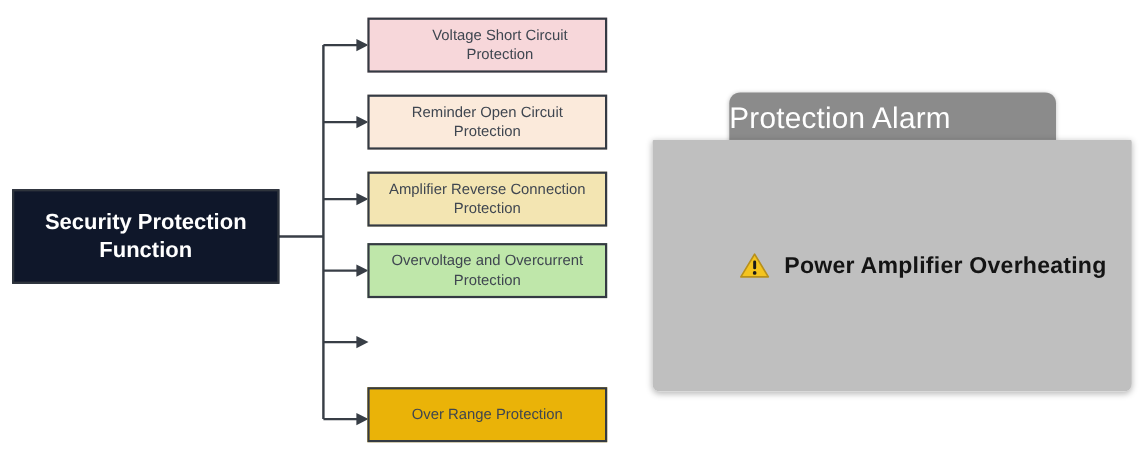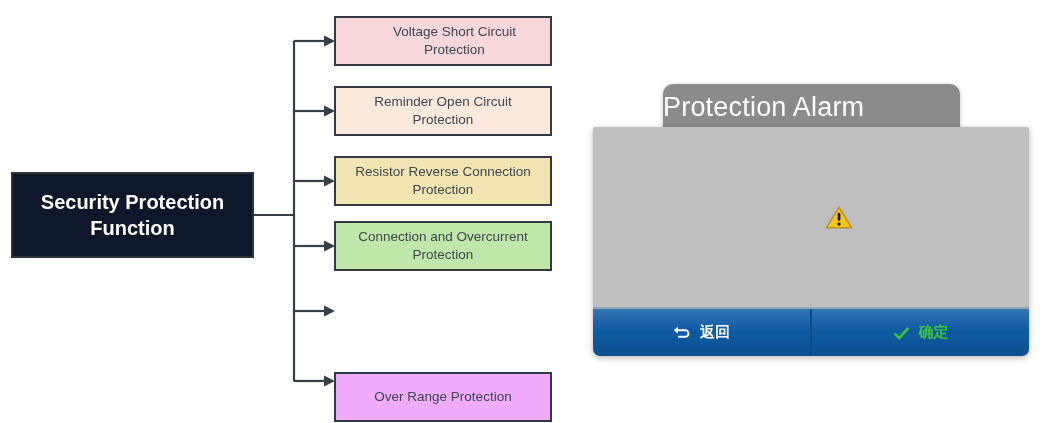--- a/index.html
+++ b/index.html
@@ -66,55 +66,40 @@
     <span style="color: rgb(255, 255, 255);">Security Protection Function</span>
   </div>
 
   <div class="fbox" style="top: 16px; background-color: rgb(247, 215, 218); padding-left: 23px;">
     <span>Voltage Short Circuit Protection</span>
   </div>
   <div class="fbox" style="top: 86px; background-color: rgb(251, 234, 219);">
     <span>Reminder Open Circuit Protection</span>
   </div>
   <div class="fbox" style="top: 156px; background-color: rgb(243, 229, 178);">
-    <span>Resistor Reverse Connection Protection</span>
+    <span>Amplifier Reverse Connection Protection</span>
   </div>
   <div class="fbox" style="top: 221px; background-color: rgb(191, 231, 170);">
-    <span>Connection and Overcurrent Protection</span>
+    <span>Overvoltage and Overcurrent Protection</span>
   </div>
-  <div class="fbox" style="top: 372px; background-color: #f0abfc;">
+  <div class="fbox" style="top: 352px; background-color: #eab308;">
     <span>Over Range Protection</span>
   </div>
 
   <div class="dlg-tab" style="background-color: rgb(139, 139, 139);">
     <span>Protection Alarm Reminder</span>
   </div>
 
   <div class="dlg-panel">
     <div class="dlg-body" style="background-color: rgb(191, 191, 191);">
       <div class="warn-row">
         <svg width="28" height="25" viewBox="0 0 26 23">
           <path d="M13 1.8 L24.6 21 H1.4 Z" stroke="#B8901B" stroke-width="1.4" stroke-linejoin="round" style="fill: rgb(244, 196, 31);"></path>
           <rect x="11.8" y="7.2" width="2.5" height="7.4" rx="1.2" fill="#1A1A1A"></rect>
           <circle cx="13.05" cy="17.6" r="1.55" fill="#1A1A1A"></circle>
         </svg>
+        <span class="warn-text" style="color: rgb(20, 20, 20);">Power Amplifier Overheating</span>
       </div>
     </div>
 
-    <div class="dlg-footer" style="background-color: rgb(14, 91, 163);">
-      <div class="dlg-btn">
-        <svg width="18" height="14" viewBox="0 0 18 14">
-          <path d="M4 4.2 H12.2 a3.3 3.3 0 0 1 0 6.6 H5.2" fill="none" stroke="#FFFFFF" stroke-width="1.9"></path>
-          <polygon points="5,0.6 0.6,4.2 5,7.8" fill="#FFFFFF"></polygon>
-        </svg>
-        <span style="color: rgb(255, 255, 255);">返回</span>
-      </div>
-      <div class="dlg-divider"></div>
-      <div class="dlg-btn">
-        <svg width="17" height="14" viewBox="0 0 16 13">
-          <polyline points="1.5,7 5.8,11.3 14.5,1.6" fill="none" stroke-width="2.5" style="stroke: rgb(60, 193, 60);"></polyline>
-        </svg>
-        <span style="color: rgb(60, 193, 60);">确定</span>
-      </div>
-    </div>
   </div>
 
 </div>
 
 </body></html>

